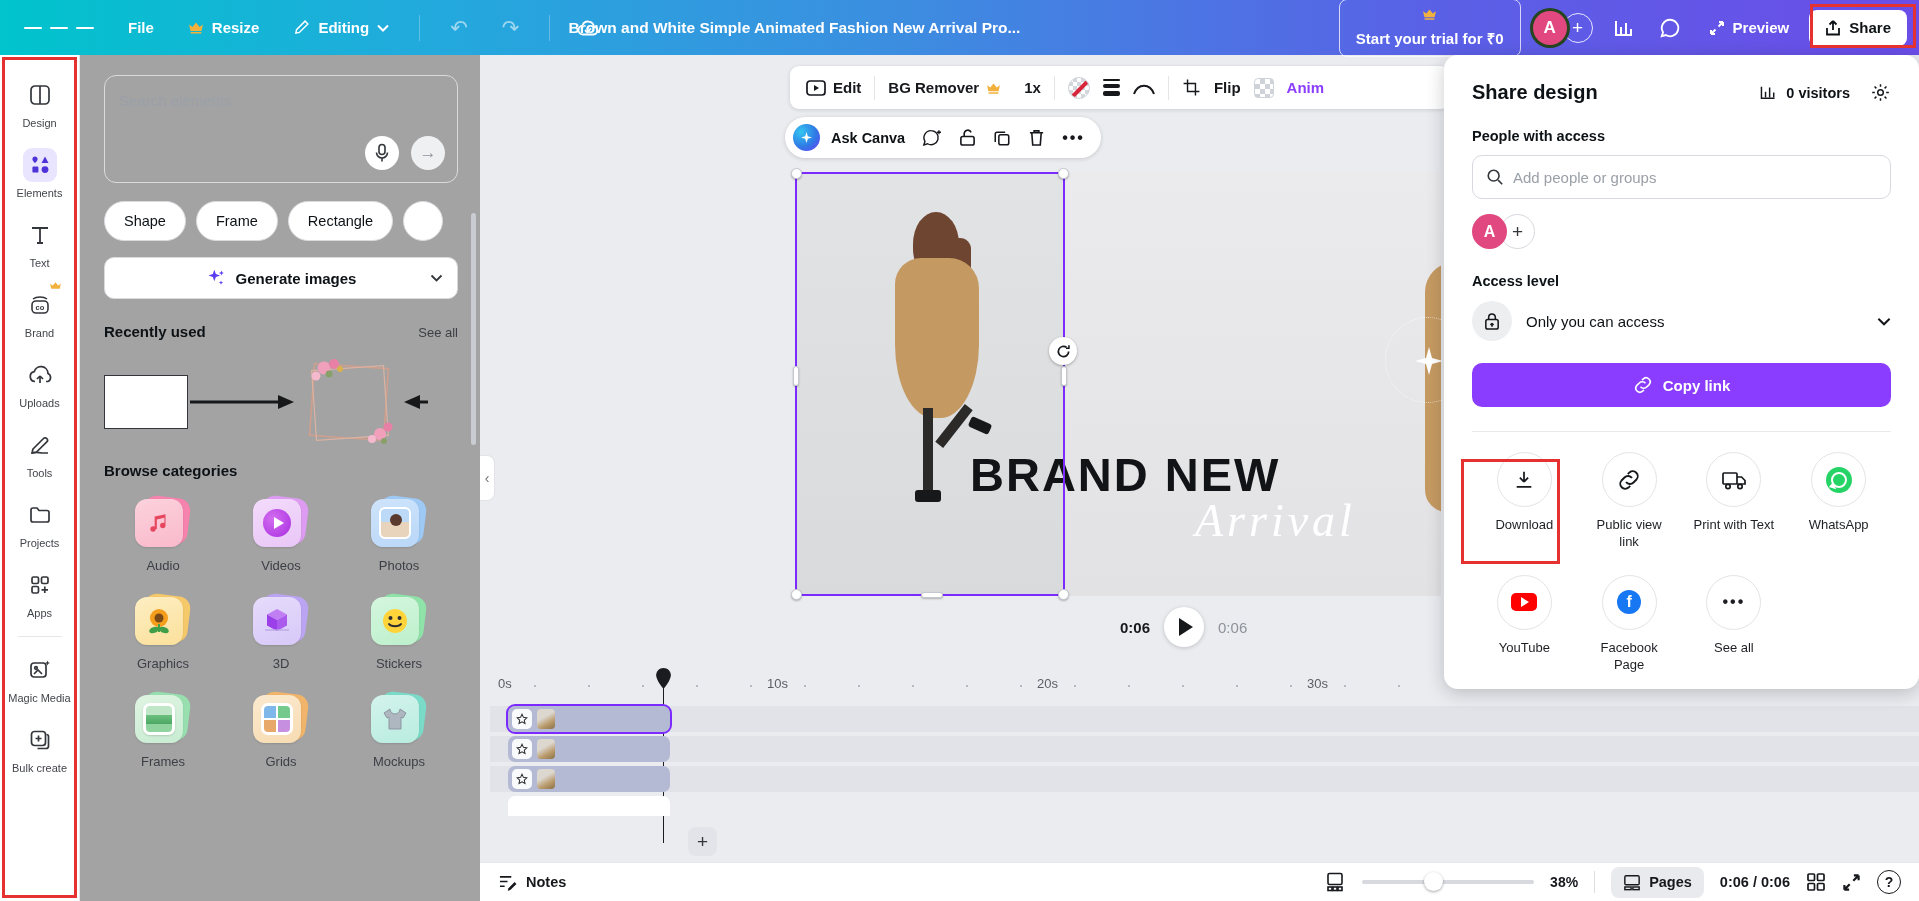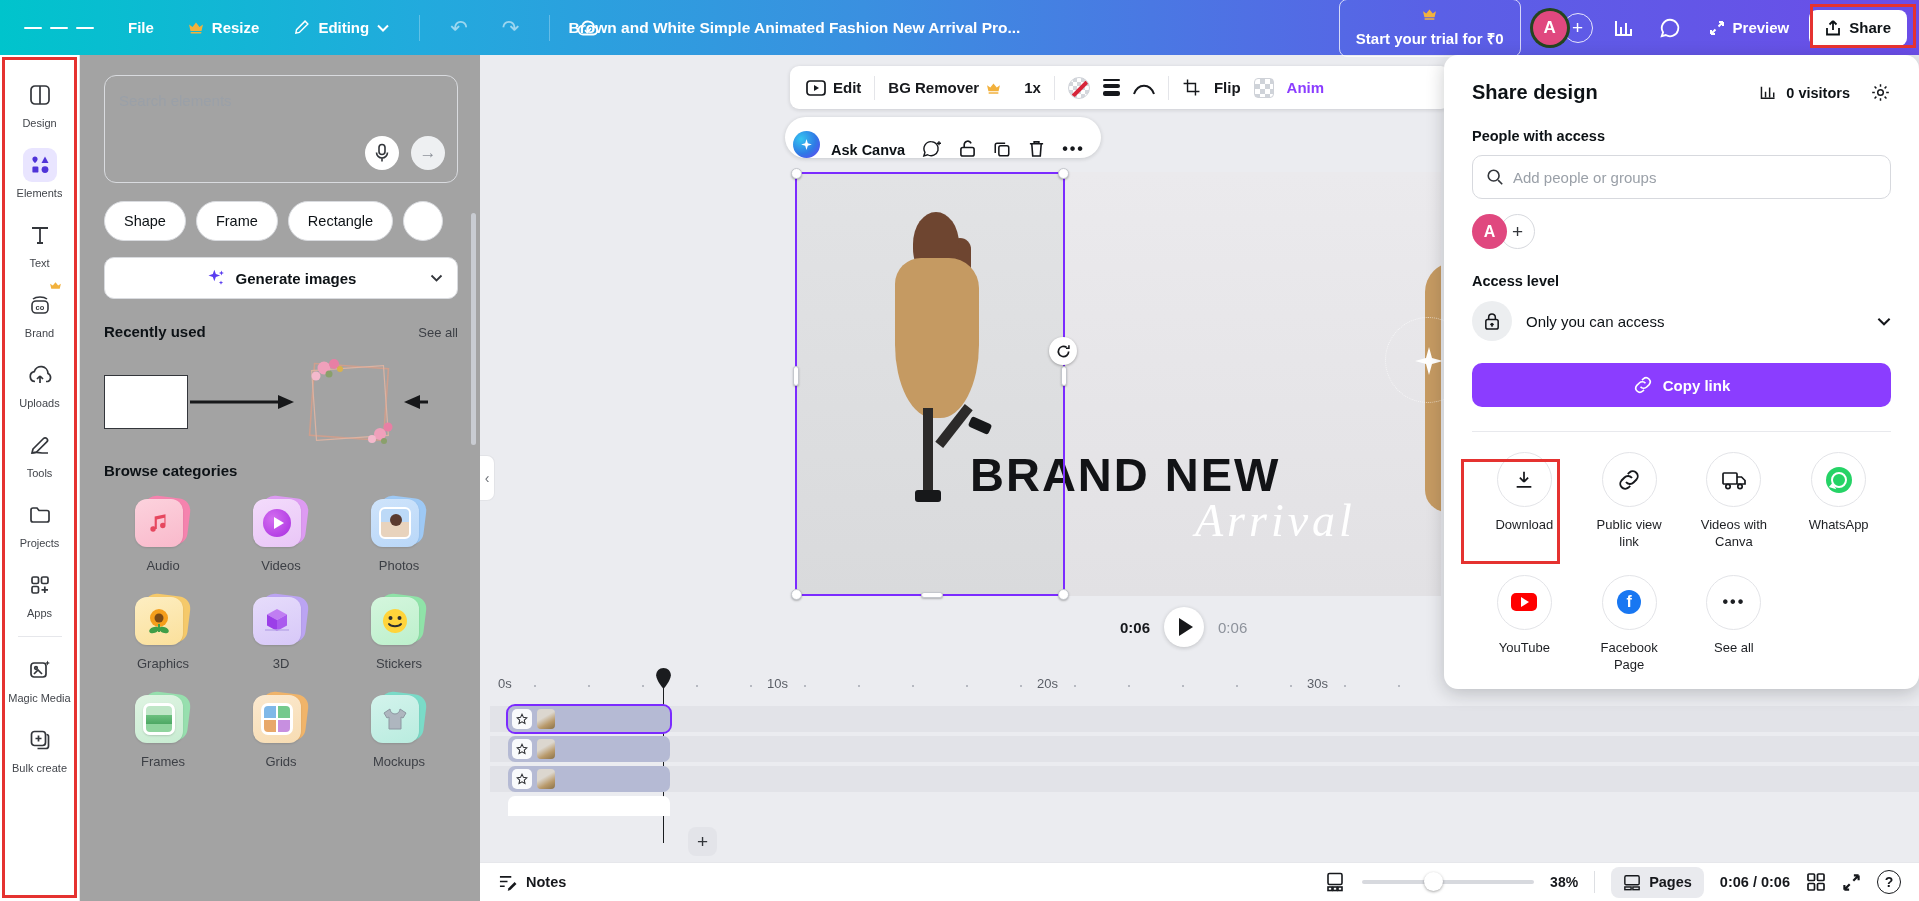--- a/index.html
+++ b/index.html
@@ -87,21 +87,21 @@
   .nocolor { width:22px; height:22px; border-radius:50%; border:1px solid #cfd2d8; position:relative; overflow:hidden;
     background:repeating-conic-gradient(#d4d7dc 0% 25%, #fff 0% 50%); background-size:8px 8px; }
   .nocolor::after { content:""; position:absolute; left:-3px; top:9px; width:28px; height:4px; background:#d7253a; transform:rotate(-45deg); }
   .weight-icon { display:flex; flex-direction:column; gap:3px; }
   .weight-icon i { display:block; width:17px; background:#16181c; border-radius:2px; }
   .checker { width:20px; height:20px; border-radius:4px; border:1px solid #cfd2d8;
     background:repeating-conic-gradient(#cfd3d9 0% 25%, #fff 0% 50%); background-size:10px 10px; }
   .anim-label { color:#8b3dff; font-weight:700; }
 
   .ask-pill { position:absolute; left:305px; top:62px; height:41px; background:#fff; border-radius:22px;
-    box-shadow:0 1px 4px rgba(20,23,26,.16); display:flex; align-items:flex-end; gap:11px; padding:0 16px 0 8px; }
+    box-shadow:0 1px 4px rgba(20,23,26,.16); display:flex; align-items:center; gap:11px; padding:0 16px 0 8px; }
   .ask-ico { width:27px; height:27px; border-radius:50%; background:radial-gradient(circle at 30% 30%,#35c5f0,#2f7ae5 55%,#6a3df5);
     display:flex; align-items:center; justify-content:center; color:#fff; }
   .ask-label { font-size:14.5px; font-weight:600; }
   .ask-icons { display:flex; align-items:center; gap:17px; margin-left:6px; }
 
   .design { position:absolute; left:315px; top:117px; width:646px; height:424px; display:flex; }
   .photo { position:relative; overflow:hidden; }
   .photo-left { width:270px; background:linear-gradient(180deg,#e2e3e5,#d9dadc); }
   .photo-right { flex:1; background:linear-gradient(180deg,#ebeaed,#e2e1e4); }
   .headline { position:absolute; left:175px; top:275px; font-size:47px; font-weight:800; letter-spacing:2px; color:#121316; white-space:nowrap; }
@@ -875,21 +875,21 @@
       </div>
       <div class="opt">
         <span class="opt-circle">
           <svg width="26" height="22" viewBox="0 0 26 22" fill="none" stroke="#16181c" stroke-width="1.7">
               <rect x="2" y="4" width="14" height="11" rx="1"></rect>
               <path d="M16 8h4.5L24 11.5V15h-8"></path>
               <circle cx="7" cy="17.5" r="2.2"></circle>
               <circle cx="19" cy="17.5" r="2.2"></circle>
             </svg>
         </span>
-        <span class="opt-label">Videos with Canva</span>
+        <span class="opt-label">Print with Text</span>
       </div>
       <div class="opt">
         <span class="opt-circle">
             <span class="wa-tile"></span>
           </span>
         <span class="opt-label">WhatsApp</span>
       </div>
       <div class="opt">
         <span class="opt-circle">
           <span class="yt-tile">

